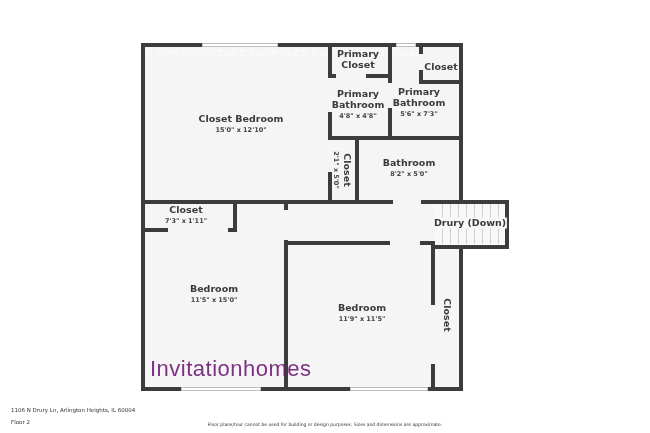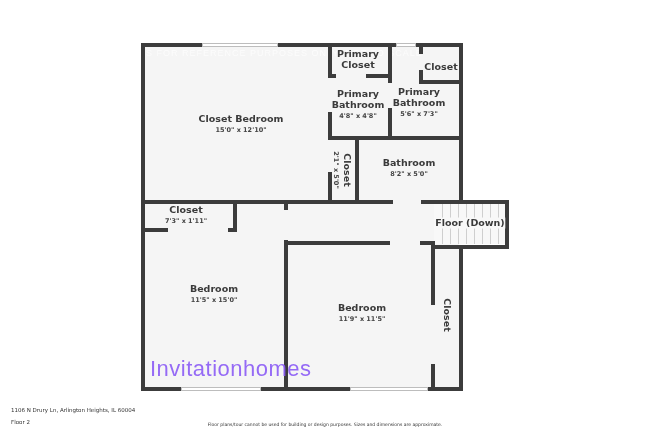--- a/index.html
+++ b/index.html
@@ -9,21 +9,21 @@
   .w{position:absolute;background:#3c3c3c;}
   .win{position:absolute;background:#ffffff;border:1px solid #bdbdbd;box-sizing:border-box;}
   .label{position:absolute;text-align:center;color:#333;transform:translate(-50%,-50%);white-space:nowrap;line-height:1.15;}
   .name{font-size:9.5px;font-weight:bold;color:#3a3a3a;display:block;}
   .dim{font-size:6.5px;font-weight:bold;color:#444;display:block;margin-top:2px;}
   .rot{transform:translate(-50%,-50%) rotate(90deg);}
   .stairs{position:absolute;left:434px;top:204px;width:72px;height:40px;background:#f8f8f8;}
   .step{position:absolute;top:0;width:1px;height:40px;background:#cfcfcf;}
   .footer-left{position:absolute;left:11px;font-size:5.5px;color:#333;}
   .footer-center{position:absolute;left:0;width:650px;text-align:center;top:422px;font-size:4.5px;color:#333;}
-  .watermark{position:absolute;left:150px;top:356px;font-size:22px;color:#8b5cf6;opacity:0.9;letter-spacing:0.5px;font-family:"Liberation Sans",sans-serif;}
+  .watermark{position:absolute;left:150px;top:356px;font-size:22px;color:#701a75;opacity:0.9;letter-spacing:0.5px;font-family:"Liberation Sans",sans-serif;}
   .watermark-top{position:absolute;left:146px;top:48px;font-size:9px;color:#ffffff;opacity:0.7;letter-spacing:1px;font-family:"Liberation Sans",sans-serif;white-space:nowrap;}
 </style>
 </head>
 <body>
 
 <div class="plan">
 
   <div class="floor" style="left:145px;top:47px;width:314px;height:156px;"></div>
   <div class="floor" style="left:145px;top:203px;width:314px;height:184px;"></div>
 
@@ -119,21 +119,21 @@
     <span class="name">Closet</span>
     <span class="dim">2'1" x 5'0"</span>
   </div>
 
   <div class="label" style="left:409px;top:168px;">
     <span class="name">Bathroom</span>
     <span class="dim">8'2" x 5'0"</span>
   </div>
 
   <div class="label" style="left:470px;top:223px;">
-    <span class="name" style="background:#f8f8f8;padding:0 1px;">Floor (Down)</span>
+    <span class="name" style="background:#f8f8f8;padding:0 1px;">Drury (Down)</span>
   </div>
 
   <div class="label" style="left:186px;top:215px;">
     <span class="name">Closet</span>
     <span class="dim">7'3" x 1'11"</span>
   </div>
 
   <div class="label" style="left:214px;top:294px;">
     <span class="name">Bedroom</span>
     <span class="dim">11'5" x 15'0"</span>

